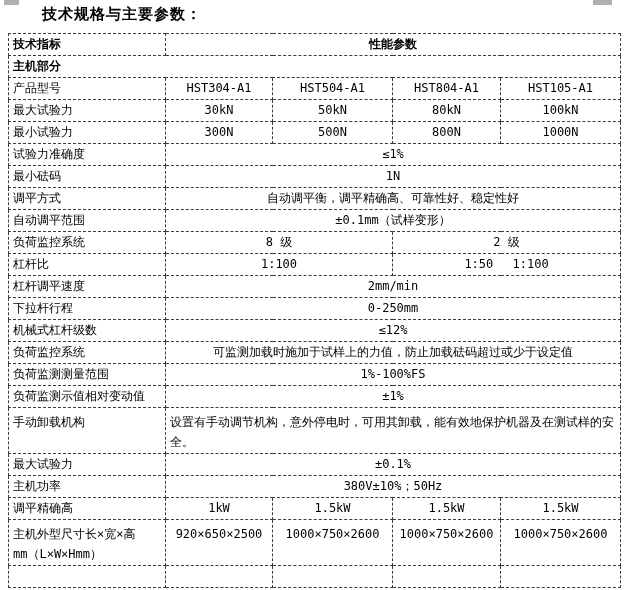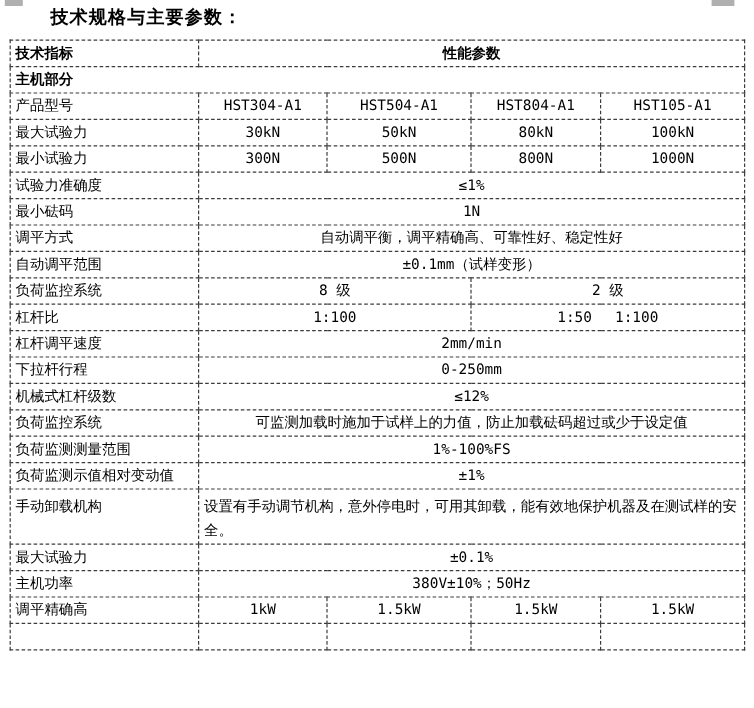--- a/index.html
+++ b/index.html
@@ -178,20 +178,28 @@
         <td class="label-cell">主机功率</td>
         <td class="value-cell" colspan="4">380V±10%；50Hz</td>
       </tr>
       <tr>
         <td class="label-cell">调平精确高</td>
         <td class="value-cell" colspan="1">1kW</td>
         <td class="value-cell" colspan="1">1.5kW</td>
         <td class="value-cell" colspan="1">1.5kW</td>
         <td class="value-cell" colspan="1">1.5kW</td>
       </tr>
+      <tr class="tall">
+        <td class="label-cell">主机外型尺寸长×宽×高
+mm（L×W×Hmm）</td>
+        <td class="value-cell" colspan="1">920×650×2500</td>
+        <td class="value-cell" colspan="1">1000×750×2600</td>
+        <td class="value-cell" colspan="1">1000×750×2600</td>
+        <td class="value-cell" colspan="1">1000×750×2600</td>
+      </tr>
       <tr class="partial-row" id="partial-row">
       <td></td>
       <td></td>
       <td></td>
       <td></td>
       <td></td>
     </tr>
   </tbody>
 </table>
 

